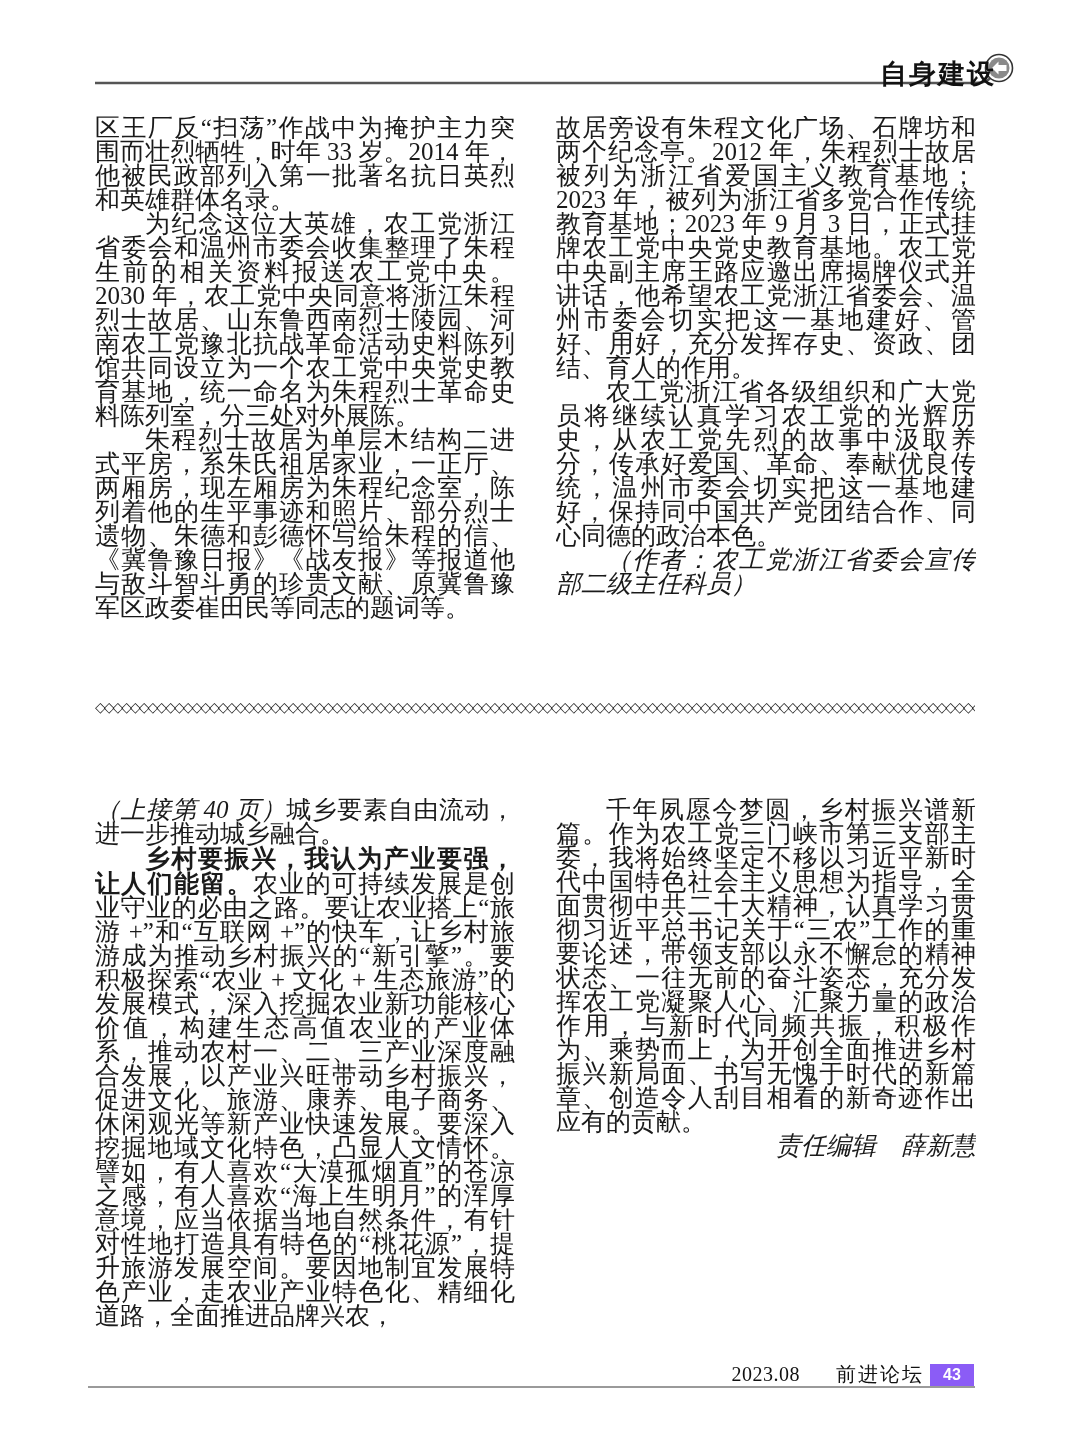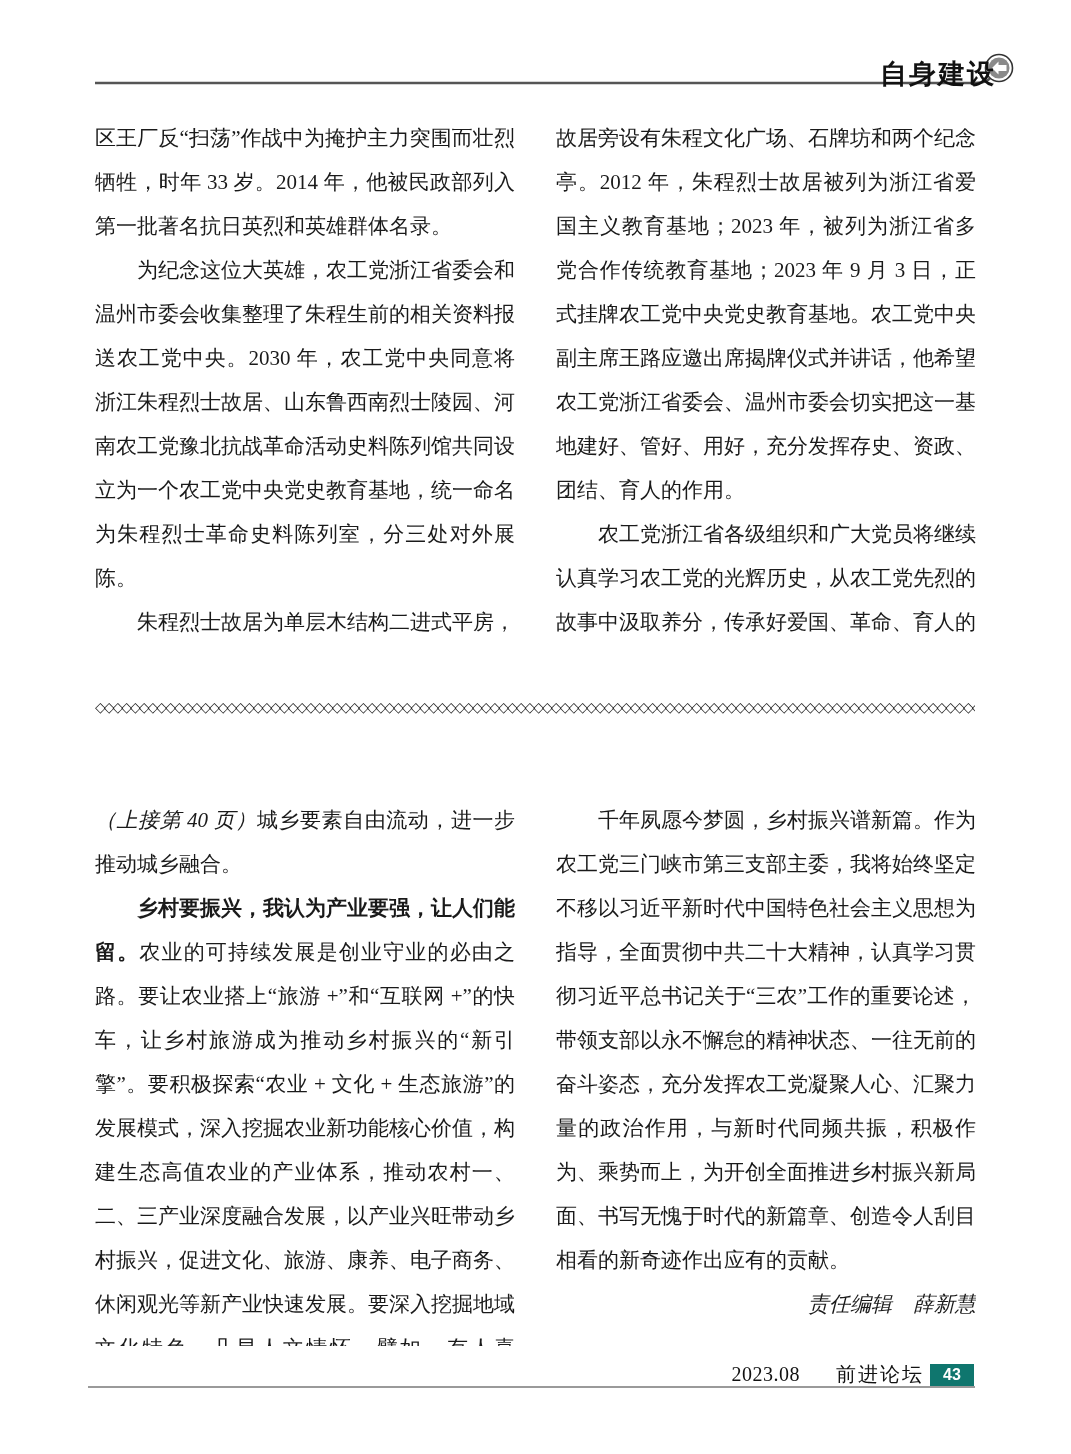--- a/index.html
+++ b/index.html
@@ -14,21 +14,21 @@
   .header-rule-svg { position: absolute; left: 95px; top: 42px; width: 930px; height: 58px; }
   .header-label {
     position: absolute; left: 880px; top: 56px;
     font-family: "Liberation Sans", "DejaVu Sans", sans-serif;
     font-weight: bold; font-size: 27px; letter-spacing: 2px;
     color: #111;
   }
   
   .col {
     position: absolute; width: 420px;
-    font-size: 21px; line-height: 44px;
+    font-size: 25px; line-height: 24px;
     text-align: justify; text-justify: inter-ideograph;
     overflow: hidden;
   }
   .col-top-left  { left: 95px;  top: 116px; height: 520px; }
   .col-top-right { left: 556px; top: 116px; height: 520px; }
   .col-bot-left  { left: 95px;  top: 798px; height: 548px; }
   .col-bot-right { left: 556px; top: 798px; height: 548px; }
   .para { margin: 0; text-indent: 2em; }
   .para.no-indent { text-indent: 0; }
   .bold-lead { font-family: "Liberation Sans", "DejaVu Sans", sans-serif; font-weight: bold; }
@@ -49,21 +49,21 @@
     background: #9a9a9a;
   }
   .footer-text {
     position: absolute; left: 500px; top: 1361px; width: 424px;
     text-align: right; font-size: 20px; color: #111;
   }
   .footer-text .issue { letter-spacing: 0.5px; }
   .footer-text .mag { margin-left: 36px; letter-spacing: 2px; }
   .page-badge {
     position: absolute; left: 930px; top: 1364px; width: 44px; height: 22px;
-    background: #0f766e; color: #ffffff;
+    background: #8b5cf6; color: #ffffff;
     font-family: "Liberation Sans", "DejaVu Sans", sans-serif;
     font-weight: bold; font-size: 16px; line-height: 22px; text-align: center;
   }
 </style>
 </head>
 <body>
 
 <div>
   <svg class="header-rule-svg" viewBox="0 0 930 58" xmlns="http://www.w3.org/2000/svg">
     <path d="M0 41 H880 Q894 41 897 33" fill="none" stroke="#555555" stroke-width="2.5"></path>
@@ -75,21 +75,21 @@
 </div>
 
 <div class="col col-top-left">
   <p class="para no-indent">区王厂反“扫荡”作战中为掩护主力突围而壮烈牺牲，时年 33 岁。2014 年，他被民政部列入第一批著名抗日英烈和英雄群体名录。</p>
   <p class="para">为纪念这位大英雄，农工党浙江省委会和温州市委会收集整理了朱程生前的相关资料报送农工党中央。2030 年，农工党中央同意将浙江朱程烈士故居、山东鲁西南烈士陵园、河南农工党豫北抗战革命活动史料陈列馆共同设立为一个农工党中央党史教育基地，统一命名为朱程烈士革命史料陈列室，分三处对外展陈。</p>
   <p class="para">朱程烈士故居为单层木结构二进式平房，系朱氏祖居家业，一正厅、两厢房，现左厢房为朱程纪念室，陈列着他的生平事迹和照片、部分烈士遗物、朱德和彭德怀写给朱程的信、《冀鲁豫日报》《战友报》等报道他与敌斗智斗勇的珍贵文献、原冀鲁豫军区政委崔田民等同志的题词等。</p>
 </div>
 
 <div class="col col-top-right">
   <p class="para no-indent">故居旁设有朱程文化广场、石牌坊和两个纪念亭。2012 年，朱程烈士故居被列为浙江省爱国主义教育基地；2023 年，被列为浙江省多党合作传统教育基地；2023 年 9 月 3 日，正式挂牌农工党中央党史教育基地。农工党中央副主席王路应邀出席揭牌仪式并讲话，他希望农工党浙江省委会、温州市委会切实把这一基地建好、管好、用好，充分发挥存史、资政、团结、育人的作用。</p>
-  <p class="para">农工党浙江省各级组织和广大党员将继续认真学习农工党的光辉历史，从农工党先烈的故事中汲取养分，传承好爱国、革命、育人的作用，以实际行动践行新型政党制度，保持同中国共产党团结合作、同心同德的政治本色。</p>
+  <p class="para">农工党浙江省各级组织和广大党员将继续认真学习农工党的光辉历史，从农工党先烈的故事中汲取养分，传承好爱国、革命、奉献优良传统，温州市委会切实把这一基地建好，保持同中国共产党团结合作、同心同德的政治本色。</p>
   <p class="author-line">（作者：农工党浙江省委会宣传部二级主任科员）</p>
 
 </div>
 
 <div class="diamond-divider">◇◇◇◇◇◇◇◇◇◇◇◇◇◇◇◇◇◇◇◇◇◇◇◇◇◇◇◇◇◇◇◇◇◇◇◇◇◇◇◇◇◇◇◇◇◇◇◇◇◇◇◇◇◇◇◇◇◇◇◇◇◇◇◇◇◇◇◇◇◇◇◇◇◇◇◇◇◇◇◇◇◇◇◇◇◇◇◇◇◇◇◇◇◇◇◇◇◇◇◇◇◇◇◇◇◇◇◇◇◇</div>
 
 <div class="col col-bot-left">
   <p class="para no-indent"><span class="kai">（上接第 40 页）</span><span>城乡要素自由流动，进一步推动城乡融合。</span></p>
   <p class="para"><span class="bold-lead">乡村要振兴，我认为产业要强，让人们能留。</span><span>农业的可持续发展是创业守业的必由之路。要让农业搭上“旅游 +”和“互联网 +”的快车，让乡村旅游成为推动乡村振兴的“新引擎”。要积极探索“农业 + 文化 + 生态旅游”的发展模式，深入挖掘农业新功能核心价值，构建生态高值农业的产业体系，推动农村一、二、三产业深度融合发展，以产业兴旺带动乡村振兴，促进文化、旅游、康养、电子商务、休闲观光等新产业快速发展。要深入挖掘地域文化特色，凸显人文情怀。譬如，有人喜欢“大漠孤烟直”的苍凉之感，有人喜欢“海上生明月”的浑厚意境，应当依据当地自然条件，有针对性地打造具有特色的“桃花源”，提升旅游发展空间。要因地制宜发展特色产业，走农业产业特色化、精细化道路，全面推进品牌兴农，</span></p>
 </div>

